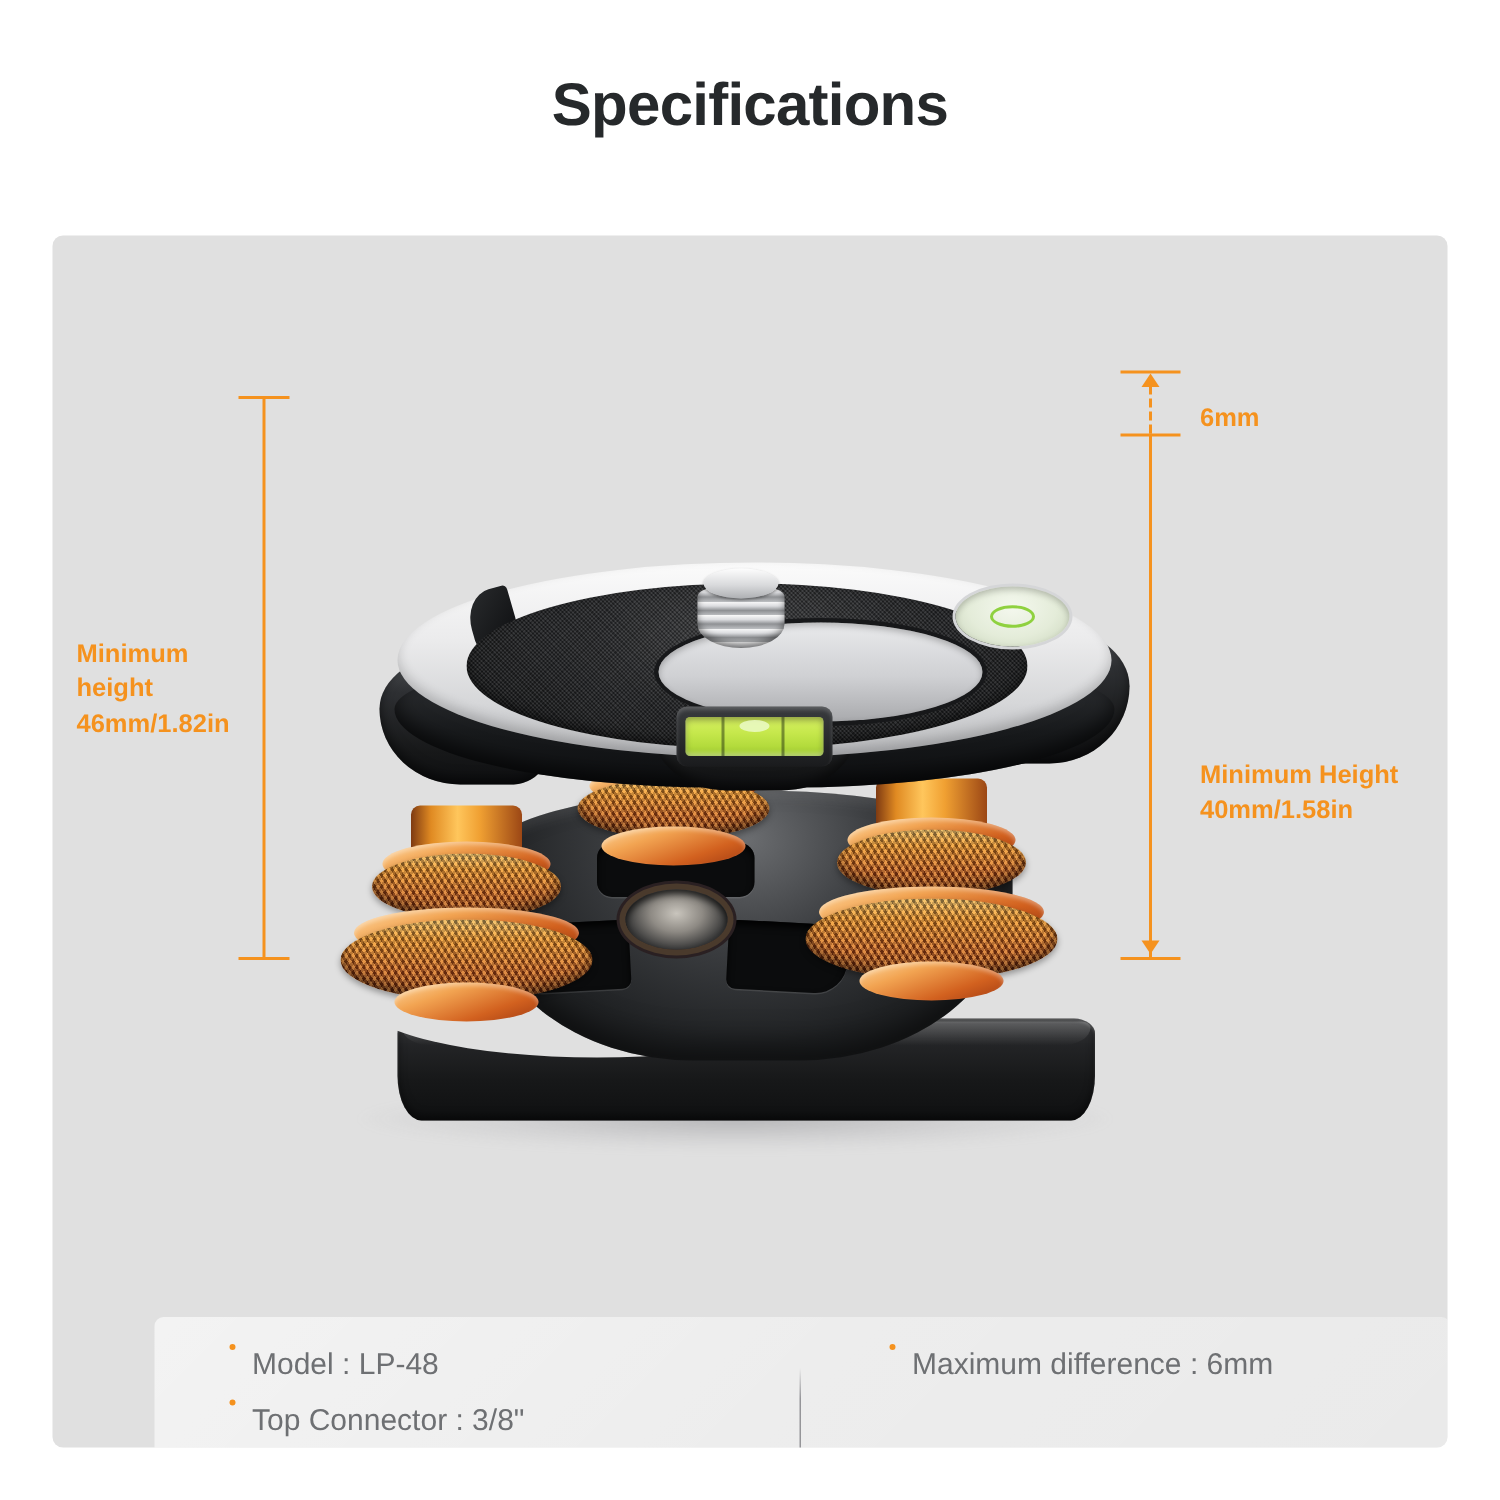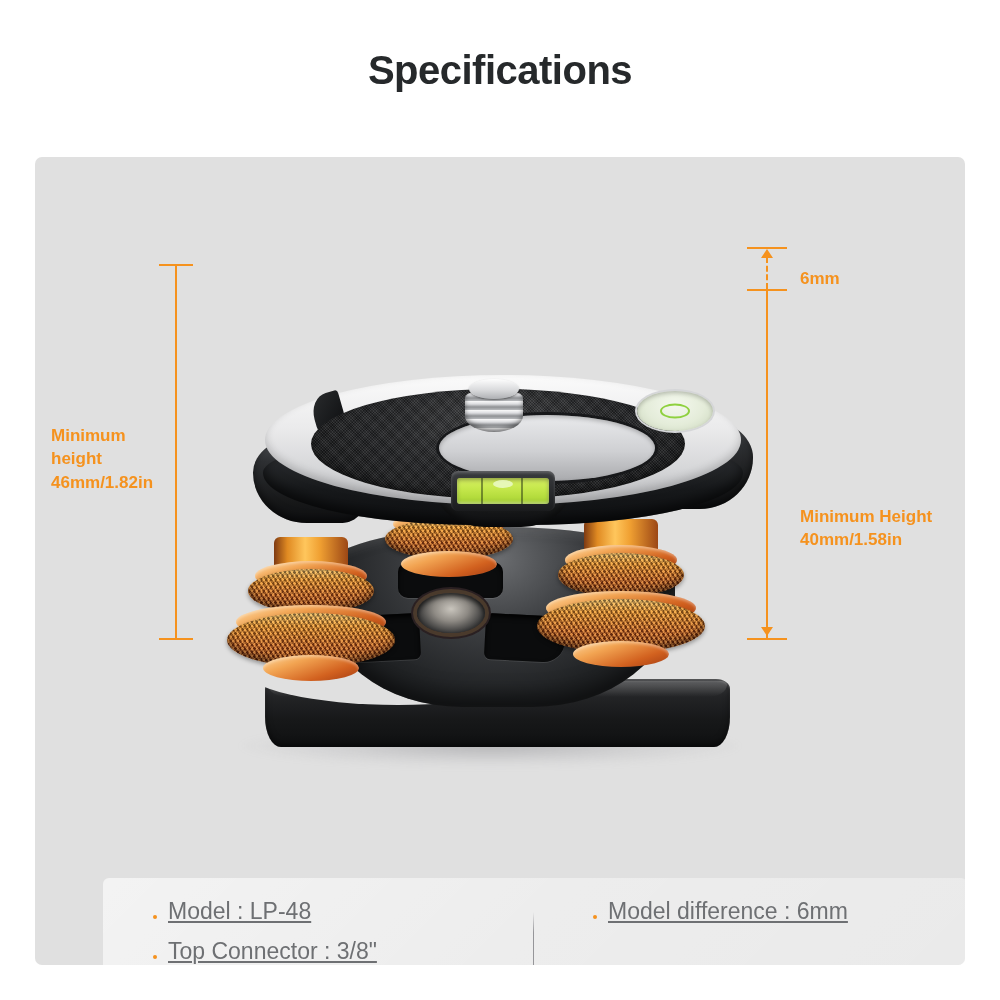--- a/index.html
+++ b/index.html
@@ -268,22 +268,22 @@
   .spec-cols{
     position:absolute; inset:0; display:flex;
   }
   .spec-col{ flex:1; padding:22px 0 0 50px; position:relative; }
   .spec-col.right{ padding-left:66px; }
   .divider{
     position:absolute; left:430px; top:34px; width:1px; height:146px;
     background:linear-gradient(180deg, rgba(150,150,155,0) 0%, rgba(120,120,125,.75) 14%, rgba(120,120,125,.75) 86%, rgba(150,150,155,0) 100%);
   }
   .spec-item{
-    display:flex; align-items:flex-end; gap:11px;
-    font-size:23px; color:#6e7073; line-height:1; margin-bottom:16.5px;text-decoration:underline;
+    display:flex; align-items:flex-start; gap:11px;
+    font-size:20px; color:#6e7073; line-height:1; margin-bottom:16.5px;
   }
   .spec-bullet{
     width:4px; height:4px; border-radius:50%; background:#F5921E;
     flex:0 0 auto; position:relative; top:-4px;
   }
 </style>
 </head>
 <body>
 
 <div id="page">
@@ -392,21 +392,21 @@
           </div>
           <div class="spec-item">
             <span class="spec-bullet"></span>
             <span>Top Connector : 3/8"</span>
           </div>
 
         </div>
         <div class="spec-col right">
           <div class="spec-item">
             <span class="spec-bullet"></span>
-            <span>Model difference : 6mm</span>
+            <span>Maximum difference : 6mm</span>
           </div>
 
         </div>
       </div>
     </div>
 
   </div>
 </div>
 
 </body></html>

